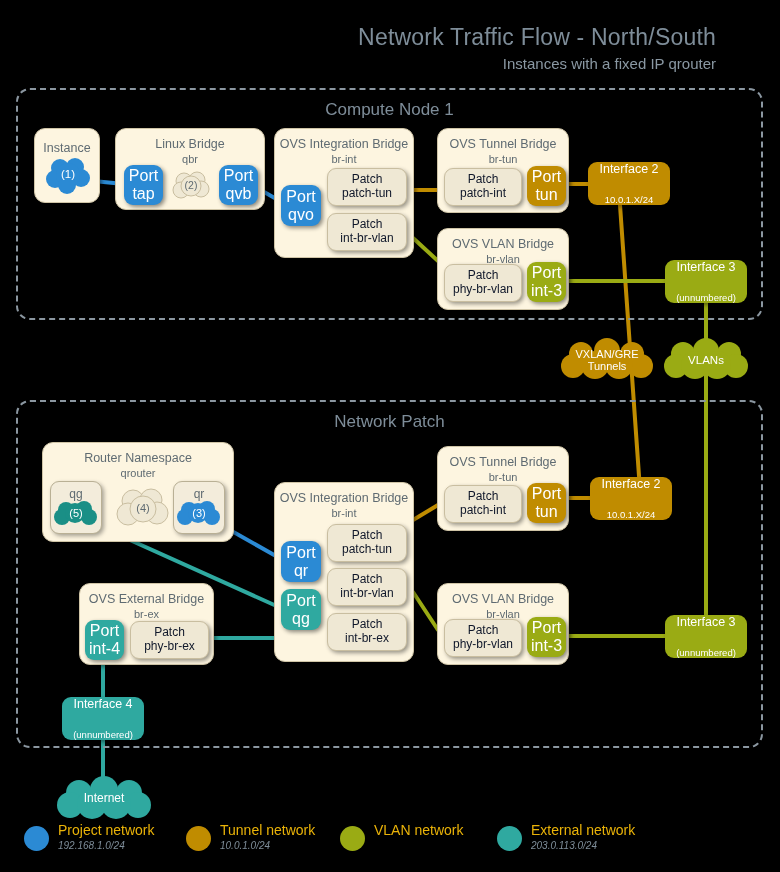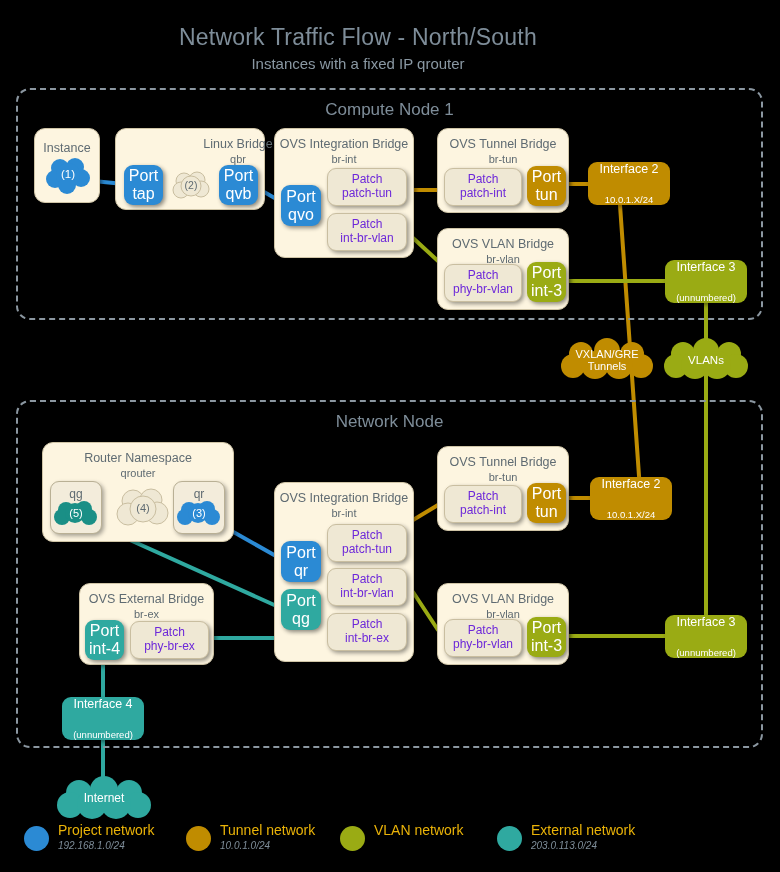--- a/index.html
+++ b/index.html
@@ -1,40 +1,40 @@
 <!DOCTYPE html>
 <html><head>
 <meta charset="utf-8">
 <style>
   html,body{margin:0;padding:0;background:#000;}
   body{width:780px;height:872px;position:relative;overflow:hidden;
        font-family:"Liberation Sans","DejaVu Sans",sans-serif;}
   #stage{position:absolute;left:0;top:0;width:780px;height:872px;}
   svg#wires{position:absolute;left:0;top:0;width:780px;height:872px;pointer-events:none;}
 
-  .ttl{position:absolute;width:716px;text-align:center;color:#7e8d99;}
+  .ttl{position:absolute;width:716px;text-align:right;color:#7e8d99;}
   .ttl1{top:24px;font-size:23px;letter-spacing:.2px;}
   .ttl2{top:55px;font-size:15px;color:#8a98a3;}
 
   .zone{position:absolute;border:2px dashed #8b97a1;border-radius:14px;box-sizing:border-box;}
   .zone-label{position:absolute;width:100%;text-align:center;color:#7e8d99;font-size:17px;top:10px;}
 
   .grp{position:absolute;background:#fdf5e0;border:1px solid #cfc4a6;border-radius:11px;
        box-sizing:border-box;box-shadow:2px 2px 4px rgba(0,0,0,.45);}
   .grp-t{position:absolute;width:100%;text-align:center;color:#5f6b72;font-size:12.5px;top:8px;}
   .grp-s{position:absolute;width:100%;text-align:center;color:#5f6b72;font-size:11px;top:24px;}
   .grp-t1{position:absolute;width:100%;text-align:center;color:#5f6b72;font-size:12.5px;top:12px;}
 
   .node{position:absolute;border-radius:9px;box-sizing:border-box;display:flex;
         flex-direction:column;align-items:center;justify-content:center;
         color:#fff;font-size:16px;line-height:1.12;text-align:center;
         box-shadow:2px 2px 4px rgba(0,0,0,.45);}
   .patch{position:absolute;background:#efe8d4;border:1px solid #c9bea0;border-radius:9px;
          box-sizing:border-box;display:flex;flex-direction:column;align-items:center;
-         justify-content:center;color:#6d28d9;font-size:12px;line-height:1.15;text-align:center;
+         justify-content:center;color:#0f172a;font-size:12px;line-height:1.15;text-align:center;
          box-shadow:2px 2px 4px rgba(0,0,0,.4);}
   .iface{position:absolute;border-radius:9px;box-sizing:border-box;display:flex;
          flex-direction:column;align-items:center;justify-content:space-between;color:#fff;
          box-shadow:2px 2px 4px rgba(0,0,0,.45);}
   .iface .n1{font-size:12.5px;}
   .iface .n2{font-size:9.5px;}
 
   .nsbox{position:absolute;background:#f3ecdb;border:1px solid #b9b095;border-radius:9px;
          box-sizing:border-box;box-shadow:2px 2px 4px rgba(0,0,0,.35);}
   .nsbox .nt{position:absolute;width:100%;text-align:center;top:5px;font-size:12px;color:#5f6b72;}
@@ -109,21 +109,21 @@
           <circle cx="29" cy="12" r="9"></circle>
         <circle cx="9" cy="24" r="9"></circle>
           <circle cx="35" cy="23" r="9"></circle>
         <circle cx="22" cy="20" r="12"></circle>
           <circle cx="21" cy="30" r="9"></circle>
       </g>
     </svg>
     <div class="cloudtxt" style="color:#fff;font-size:11.5px;">(1)</div>
   </div>
 
-  <div class="grp" style="left:115px;top:128px;width:150px;height:82px;padding-left:48px;">
+  <div class="grp" style="left:115px;top:128px;width:150px;height:82px;">
     <div class="grp-t">Linux Bridge</div>
     <div class="grp-s">qbr</div>
   </div>
   <div class="node" style="left:124px;top:165px;width:39px;height:40px;background:#2b8ad4;white-space:pre;">Port
 tap</div>
   <div class="cloudwrap" style="left:173px;top:170px;width:36px;height:31px;">
     <svg width="36" height="31" viewBox="0 0 36 31">
       <g fill="#efe8d4" stroke="#c9bea0" stroke-width="1">
         <circle cx="11" cy="11" r="8"></circle>
           <circle cx="24" cy="10" r="8"></circle>
@@ -199,21 +199,21 @@
           <circle cx="14" cy="26" r="12"></circle>
         <circle cx="74" cy="26" r="12"></circle>
           <circle cx="33" cy="25" r="14"></circle>
         <circle cx="55" cy="25" r="14"></circle>
       </g>
     </svg>
     <div class="cloudtxt" style="color:#fff;font-size:11.5px;">VLANs</div>
   </div>
 
   <div class="zone" style="left:16px;top:400px;width:747px;height:348px;">
-    <div class="zone-label">Network Node</div>
+    <div class="zone-label">Network Patch</div>
   </div>
 
   <div class="grp" style="left:42px;top:442px;width:192px;height:100px;">
     <div class="grp-t">Router Namespace</div>
     <div class="grp-s">qrouter</div>
   </div>
   <div class="nsbox" style="left:50px;top:481px;width:52px;height:53px;">
     <div class="nt">qg</div>
   </div>
   <div class="cloudwrap" style="left:54px;top:498px;width:44px;height:30px;">

